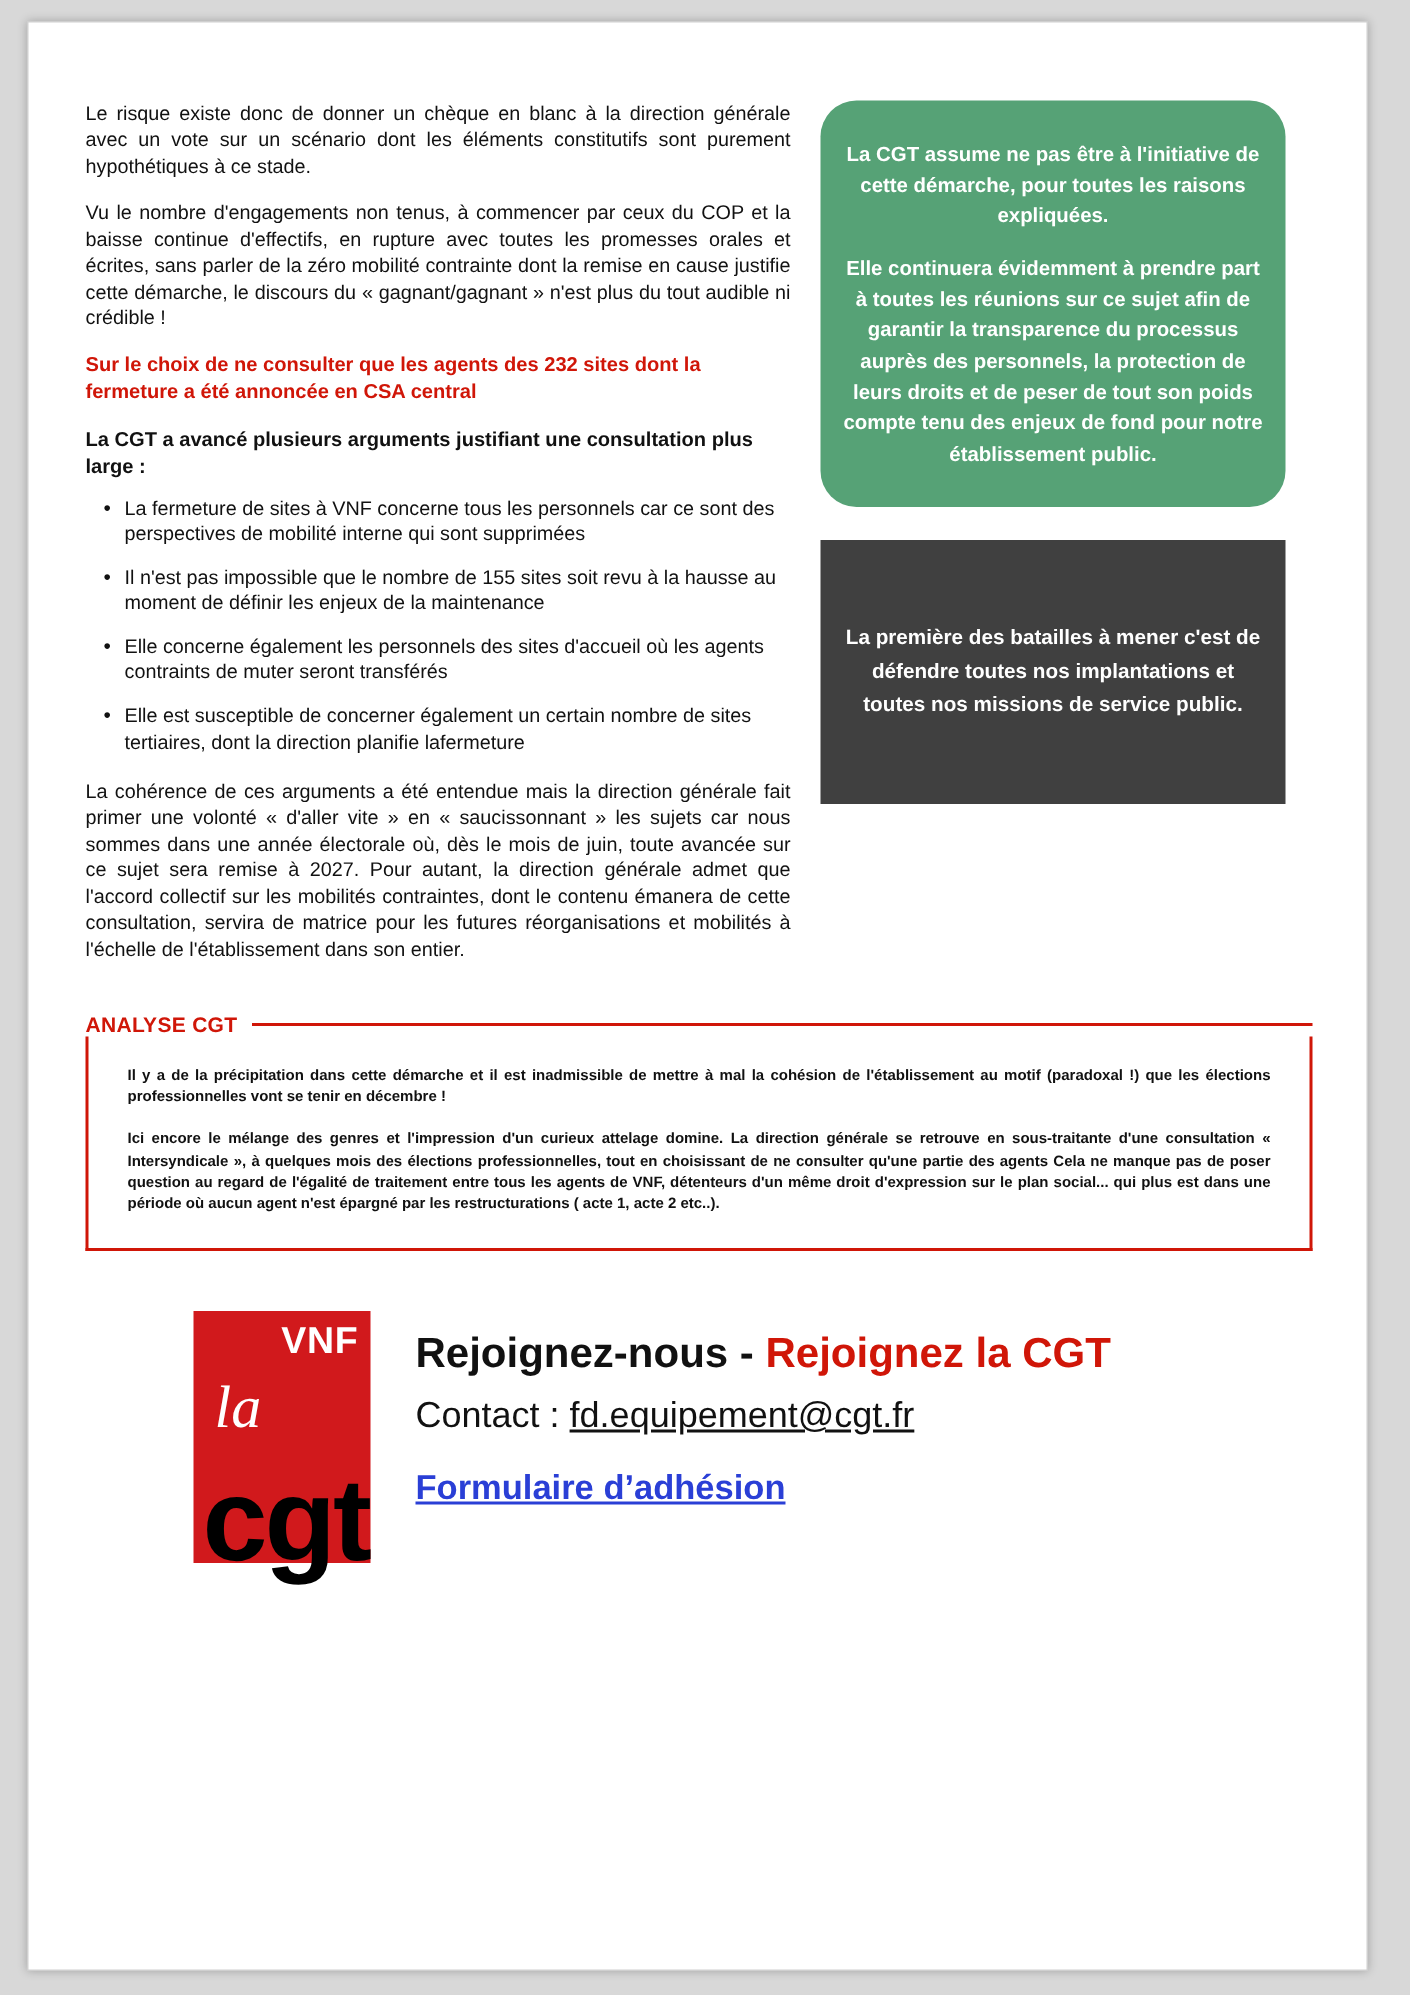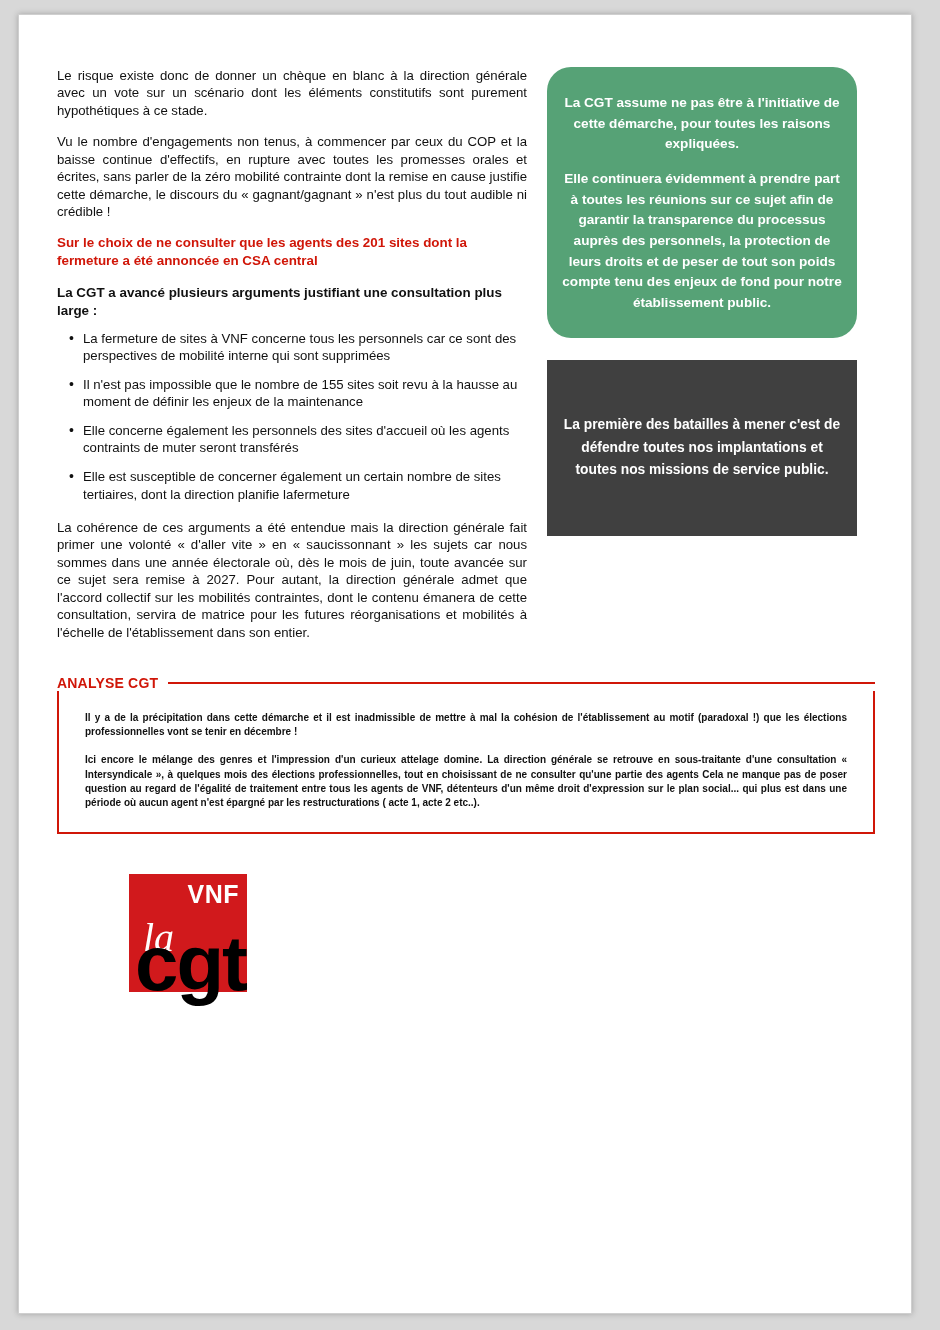--- a/index.html
+++ b/index.html
@@ -162,21 +162,20 @@
   }
   .analyse-box p:last-child { margin-bottom: 0; }
 
   
   .footer {
     margin-top: 40px;
     display: flex;
     align-items: flex-start;
     gap: 30px;
     padding-left: 72px;
-    flex-direction: column;
   }
   .logo {
     width: 118px;
     height: 168px;
     background: #d1191c;
     position: relative;
     flex: 0 0 118px;
     overflow: visible;
   }
   .logo .vnf {
@@ -240,21 +239,21 @@
 <body>
 
 <div class="page">
   <div class="content">
 
     <div class="top-area">
 
       <div class="col-left">
         <p class="body">Le risque existe donc de donner un chèque en blanc à la direction générale avec un vote sur un scénario dont les éléments constitutifs sont purement hypothétiques à ce stade.</p>
         <p class="body">Vu le nombre d'engagements non tenus, à commencer par ceux du COP et la baisse continue d'effectifs, en rupture avec toutes les promesses orales et écrites, sans parler de la zéro mobilité contrainte dont la remise en cause justifie cette démarche, le discours du « gagnant/gagnant » n'est plus du tout audible ni crédible !</p>
-        <p class="heading-red">Sur le choix de ne consulter que les agents des 201 sites dont la fermeture a été annoncée en CSA central</p>
+        <p class="heading-red">Sur le choix de ne consulter que les agents des 232 sites dont la fermeture a été annoncée en CSA central</p>
         <p class="heading-black">La CGT a avancé plusieurs arguments justifiant une consultation plus large :</p>
         <ul class="bullets">
           <li>La fermeture de sites à VNF concerne tous les personnels car ce sont des perspectives de mobilité interne qui sont supprimées</li>
           <li>Il n'est pas impossible que le nombre de 155 sites soit revu à la hausse au moment de définir les enjeux de la maintenance</li>
           <li>Elle concerne également les personnels des sites d'accueil où les agents contraints de muter seront transférés</li>
           <li>Elle est susceptible de concerner également un certain nombre de sites tertiaires, dont la direction planifie lafermeture</li>
         </ul>
         <p class="body last">La cohérence de ces arguments a été entendue mais la direction générale fait primer une volonté « d'aller vite » en « saucissonnant » les sujets car nous sommes dans une année électorale où, dès le mois de juin, toute avancée sur ce sujet sera remise à 2027. Pour autant, la direction générale admet que l'accord collectif sur les mobilités contraintes, dont le contenu émanera de cette consultation, servira de matrice pour les futures réorganisations et mobilités à l'échelle de l'établissement dans son entier.</p>
       </div>
 
@@ -280,16 +279,21 @@
         <p>Ici encore le mélange des genres et l'impression d'un curieux attelage domine. La direction générale se retrouve en sous-traitante d'une consultation « Intersyndicale », à quelques mois des élections professionnelles, tout en choisissant de ne consulter qu'une partie des agents Cela ne manque pas de poser question au regard de l'égalité de traitement entre tous les agents de VNF, détenteurs d'un même droit d'expression sur le plan social... qui plus est dans une période où aucun agent n'est épargné par les restructurations ( acte 1, acte 2 etc..).</p>
       </div>
     </div>
 
     <div class="footer">
       <div class="logo">
         <span class="vnf">VNF</span>
         <span class="la">la</span>
         <span class="cgt">cgt</span>
       </div>
+      <div class="footer-text">
+        <p class="rejoignez"><span>Rejoignez-nous - </span><span class="red">Rejoignez la CGT</span></p>
+        <p class="contact"><span>Contact : </span><a href="#">fd.equipement@cgt.fr</a></p>
+        <a class="formulaire" href="#">Formulaire d’adhésion</a>
+      </div>
     </div>
 
   </div>
 </div>
 
 </body></html>

